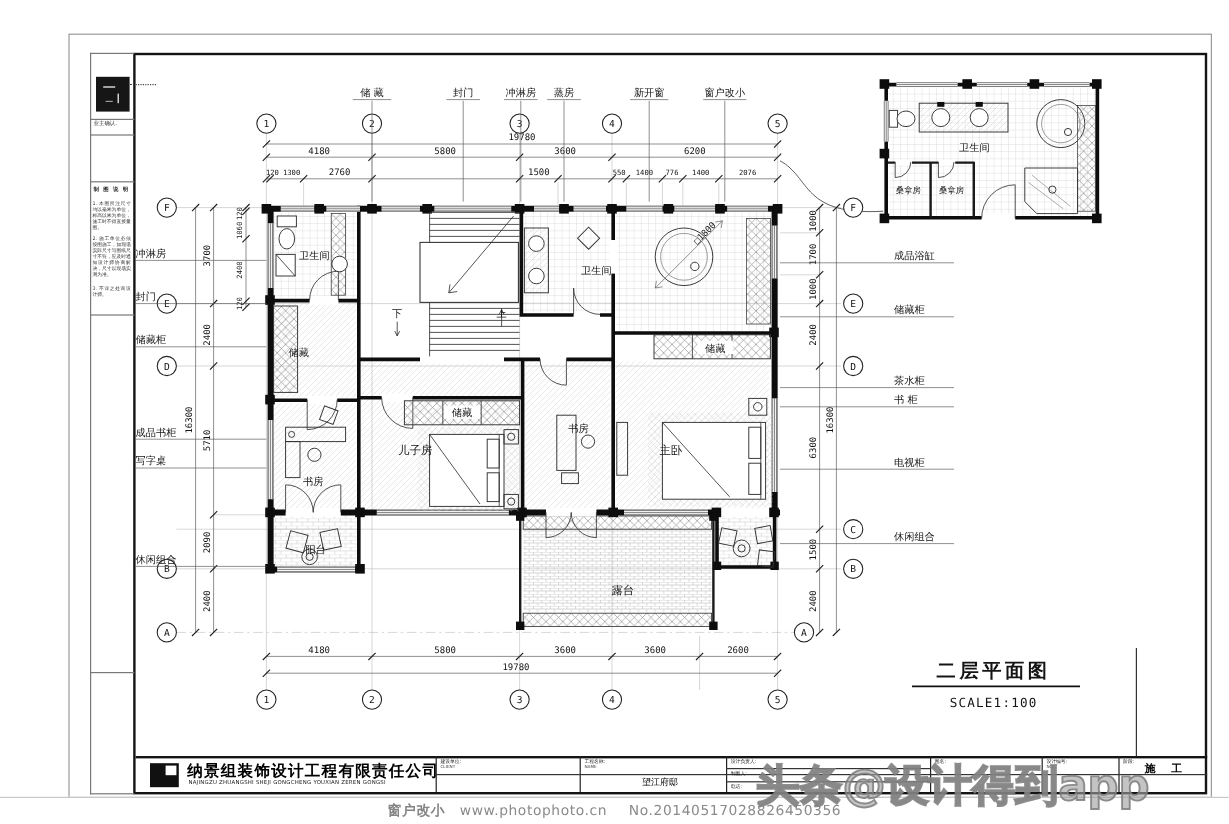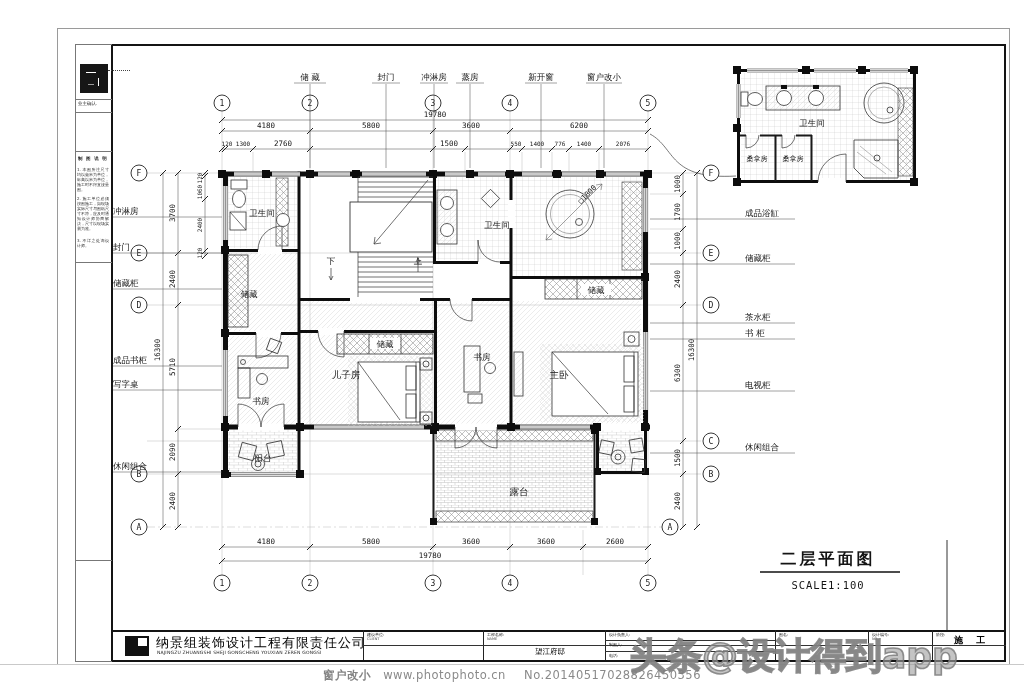--- a/index.html
+++ b/index.html
@@ -16,21 +16,21 @@
     background-size:10px 1px,1px 8px,6px 1px;background-position:6px 8px,18px 14px,8px 20px;background-repeat:no-repeat;}
   #stamp-dots{left:108px;top:70px;width:22px;border-top:1px dotted #444;}
   .tinytxt{font-size:4.5px;color:#222;line-height:5.5px;}
   .notes{font-size:4px;color:#333;line-height:5px;text-align:justify;}
   
   #tblock{left:113px;top:630px;width:893px;height:30px;border-top:2px solid #141414;box-sizing:border-box;}
   .tb-v{top:630px;width:0;height:30px;border-left:1px solid #222;}
   .tb-h{border-top:1px solid #333;height:0;}
   #logo{left:125px;top:636px;width:24px;height:20px;background:#111;}
   #logo:after{content:"";position:absolute;right:2px;top:2px;width:9px;height:8px;background:#fff;}
-  #company{left:156px;top:634px;width:215px;font-size:13px;font-weight:normal;letter-spacing:1px;color:#000;white-space:nowrap;}
+  #company{left:156px;top:634px;width:215px;font-size:13px;font-weight:bold;letter-spacing:1px;color:#000;white-space:nowrap;}
   #company-en{left:157px;top:650px;width:230px;font-size:4.5px;color:#222;letter-spacing:.2px;white-space:nowrap;}
   .fld{font-size:4px;color:#222;white-space:nowrap;}
   .fld-sub{font-size:3.5px;color:#444;}
   #project-val{left:500px;top:647px;width:100px;font-size:7.5px;color:#000;text-align:center;}
   #stage-val{left:954px;top:634px;font-size:9px;letter-spacing:5px;color:#000;font-weight:bold;}
   
   #footer{left:0;top:664px;width:1024px;height:23px;border-top:1px solid #c9c9c9;border-bottom:1px solid #e2e2e2;
     background:#fff;text-align:center;color:#8a8a8a;font-size:11.5px;line-height:20px;letter-spacing:.5px;}
   #footer .brand{font-weight:bold;margin-right:8px;color:#848484;}
   #footer .serial{margin-left:14px;}

